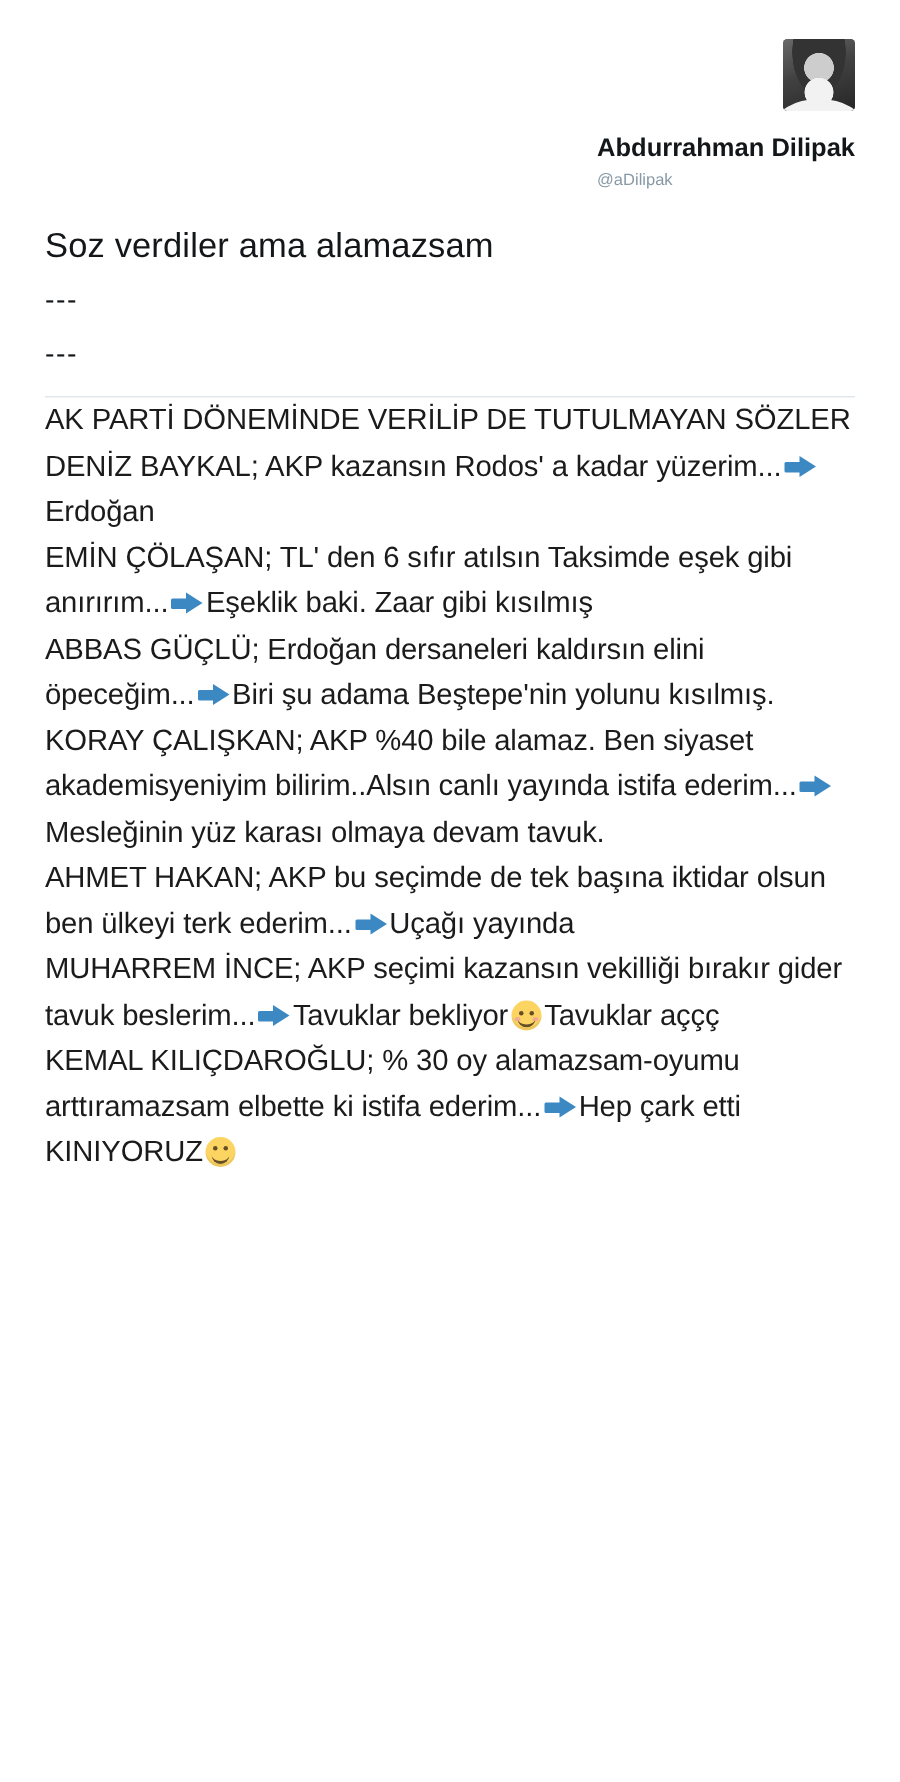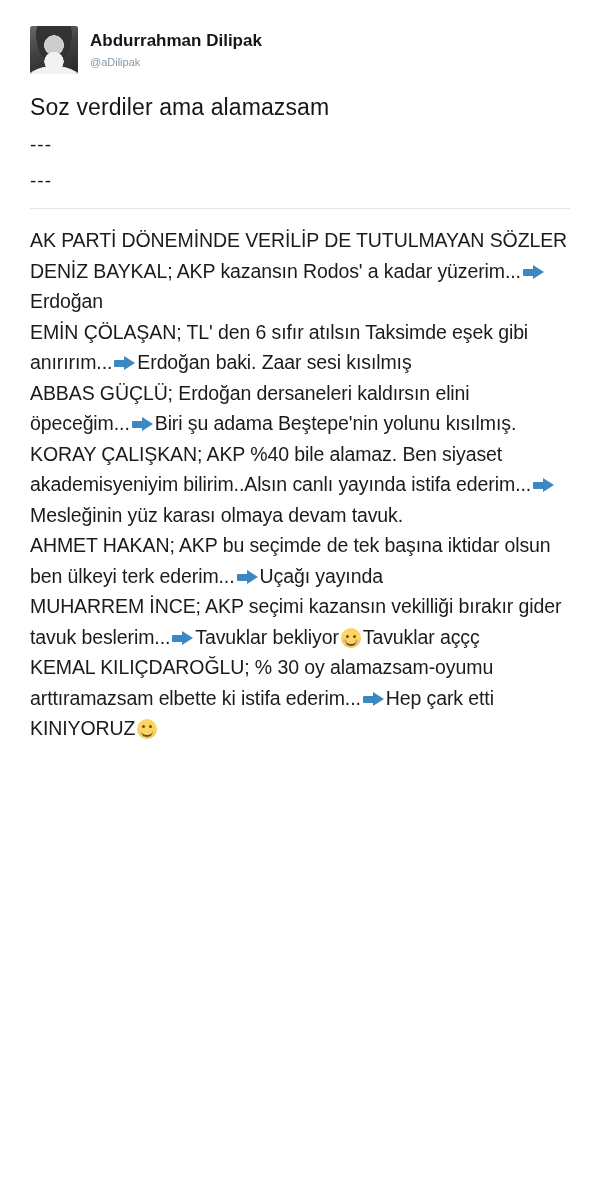--- a/index.html
+++ b/index.html
@@ -17,22 +17,23 @@
 
   .tweet {
     width: 600px;
     box-sizing: border-box;
     padding: 26px 30px 0 30px;
   }
 
   
   .tweet-header {
     display: flex;
-    align-items: center;
+    align-items: flex-end;
     gap: 12px;
+    flex-direction: column;
   }
   .avatar {
     width: 48px;
     height: 48px;
     flex: 0 0 48px;
     border-radius: 3px;
     background: #8d8d8d;
     overflow: hidden;
     position: relative;
   }
@@ -88,21 +89,21 @@
   }
   .sep.second { margin-top: 6px; }
 
   .divider {
     border: 0;
     border-top: 1px solid #e1e8ed;
     margin: 12px 0 0 0;
   }
 
   .quoted-block {
-    margin-top: 16px;
+    margin-top: 0;
     font-size: 19.5px;
     line-height: 30.5px;
     color: #1b1b1b;
     letter-spacing: -0.1px;
     word-wrap: break-word;
   }
   .quoted-block p {
     margin: 0;
   }
 
@@ -202,21 +203,21 @@
   <div class="sep second">---</div>
 
   <hr class="divider">
 
   <div class="quoted-block">
 
     <p>AK PARTİ DÖNEMİNDE VERİLİP DE TUTULMAYAN SÖZLER</p>
 
     <p><span>DENİZ BAYKAL; AKP kazansın Rodos' a kadar yüzerim...</span><span class="arrow-icon"><span class="shaft"></span><span class="head"></span></span><span>Erdoğan</span></p>
 
-    <p><span>EMİN ÇÖLAŞAN; TL' den 6 sıfır atılsın Taksimde eşek gibi anırırım...</span><span class="arrow-icon"><span class="shaft"></span><span class="head"></span></span><span>Erdoğan baki. Zaar sesi kısılmış</span></p>
+    <p><span>EMİN ÇÖLAŞAN; TL' den 6 sıfır atılsın Taksimde eşek gibi anırırım...</span><span class="arrow-icon"><span class="shaft"></span><span class="head"></span></span><span>Eşeklik baki. Zaar gibi kısılmış</span></p>
 
 
     <p><span>ABBAS GÜÇLÜ; Erdoğan dersaneleri kaldırsın elini öpeceğim...</span><span class="arrow-icon"><span class="shaft"></span><span class="head"></span></span><span>Biri şu adama Beştepe'nin yolunu kısılmış.</span></p>
 
     <p><span>KORAY ÇALIŞKAN; AKP %40 bile alamaz. Ben siyaset akademisyeniyim bilirim..Alsın canlı yayında istifa ederim...</span><span class="arrow-icon"><span class="shaft"></span><span class="head"></span></span><span>Mesleğinin yüz karası olmaya devam tavuk.</span></p>
 
     <p><span>AHMET HAKAN; AKP bu seçimde de tek başına iktidar olsun ben ülkeyi terk ederim...</span><span class="arrow-icon"><span class="shaft"></span><span class="head"></span></span><span>Uçağı yayında</span></p>
 
     <p><span>MUHARREM İNCE; AKP seçimi kazansın vekilliği bırakır gider tavuk beslerim...</span><span class="arrow-icon"><span class="shaft"></span><span class="head"></span></span><span>Tavuklar bekliyor</span><span class="emoji blush"><span class="cheek-l"></span><span class="cheek-r"></span><span class="mouth"></span></span><span>Tavuklar aççç</span></p>
 

